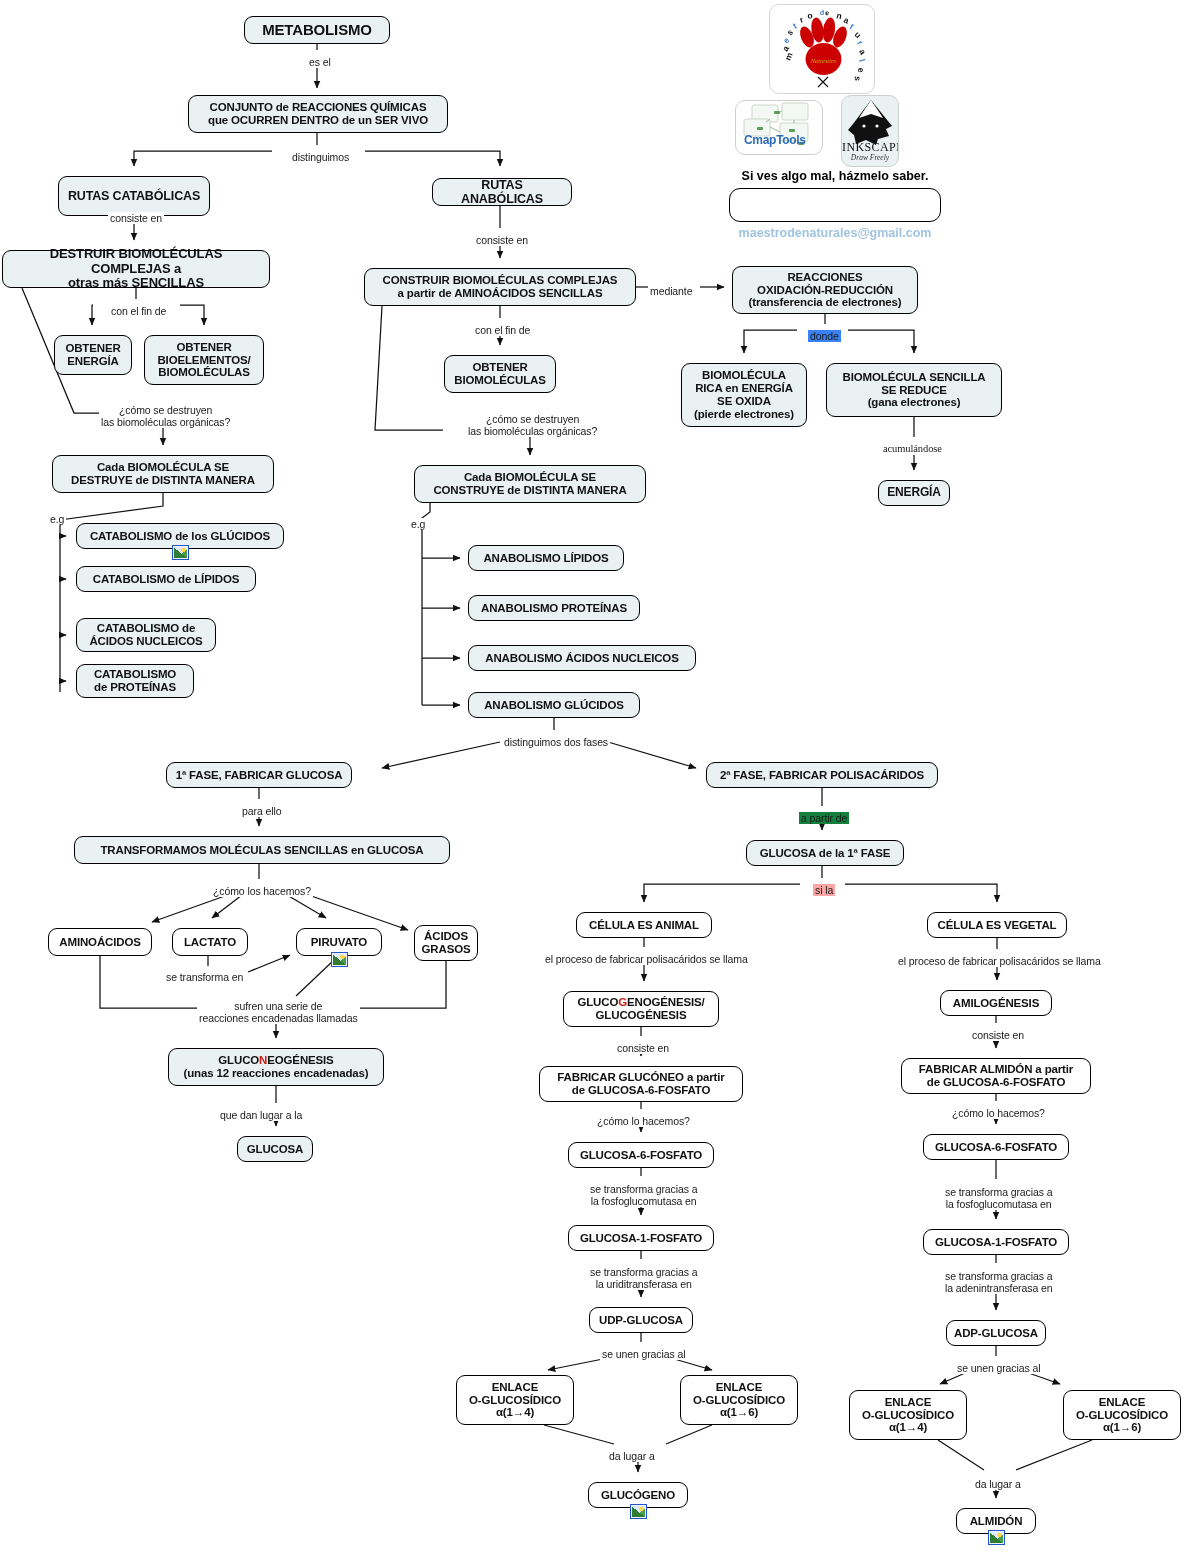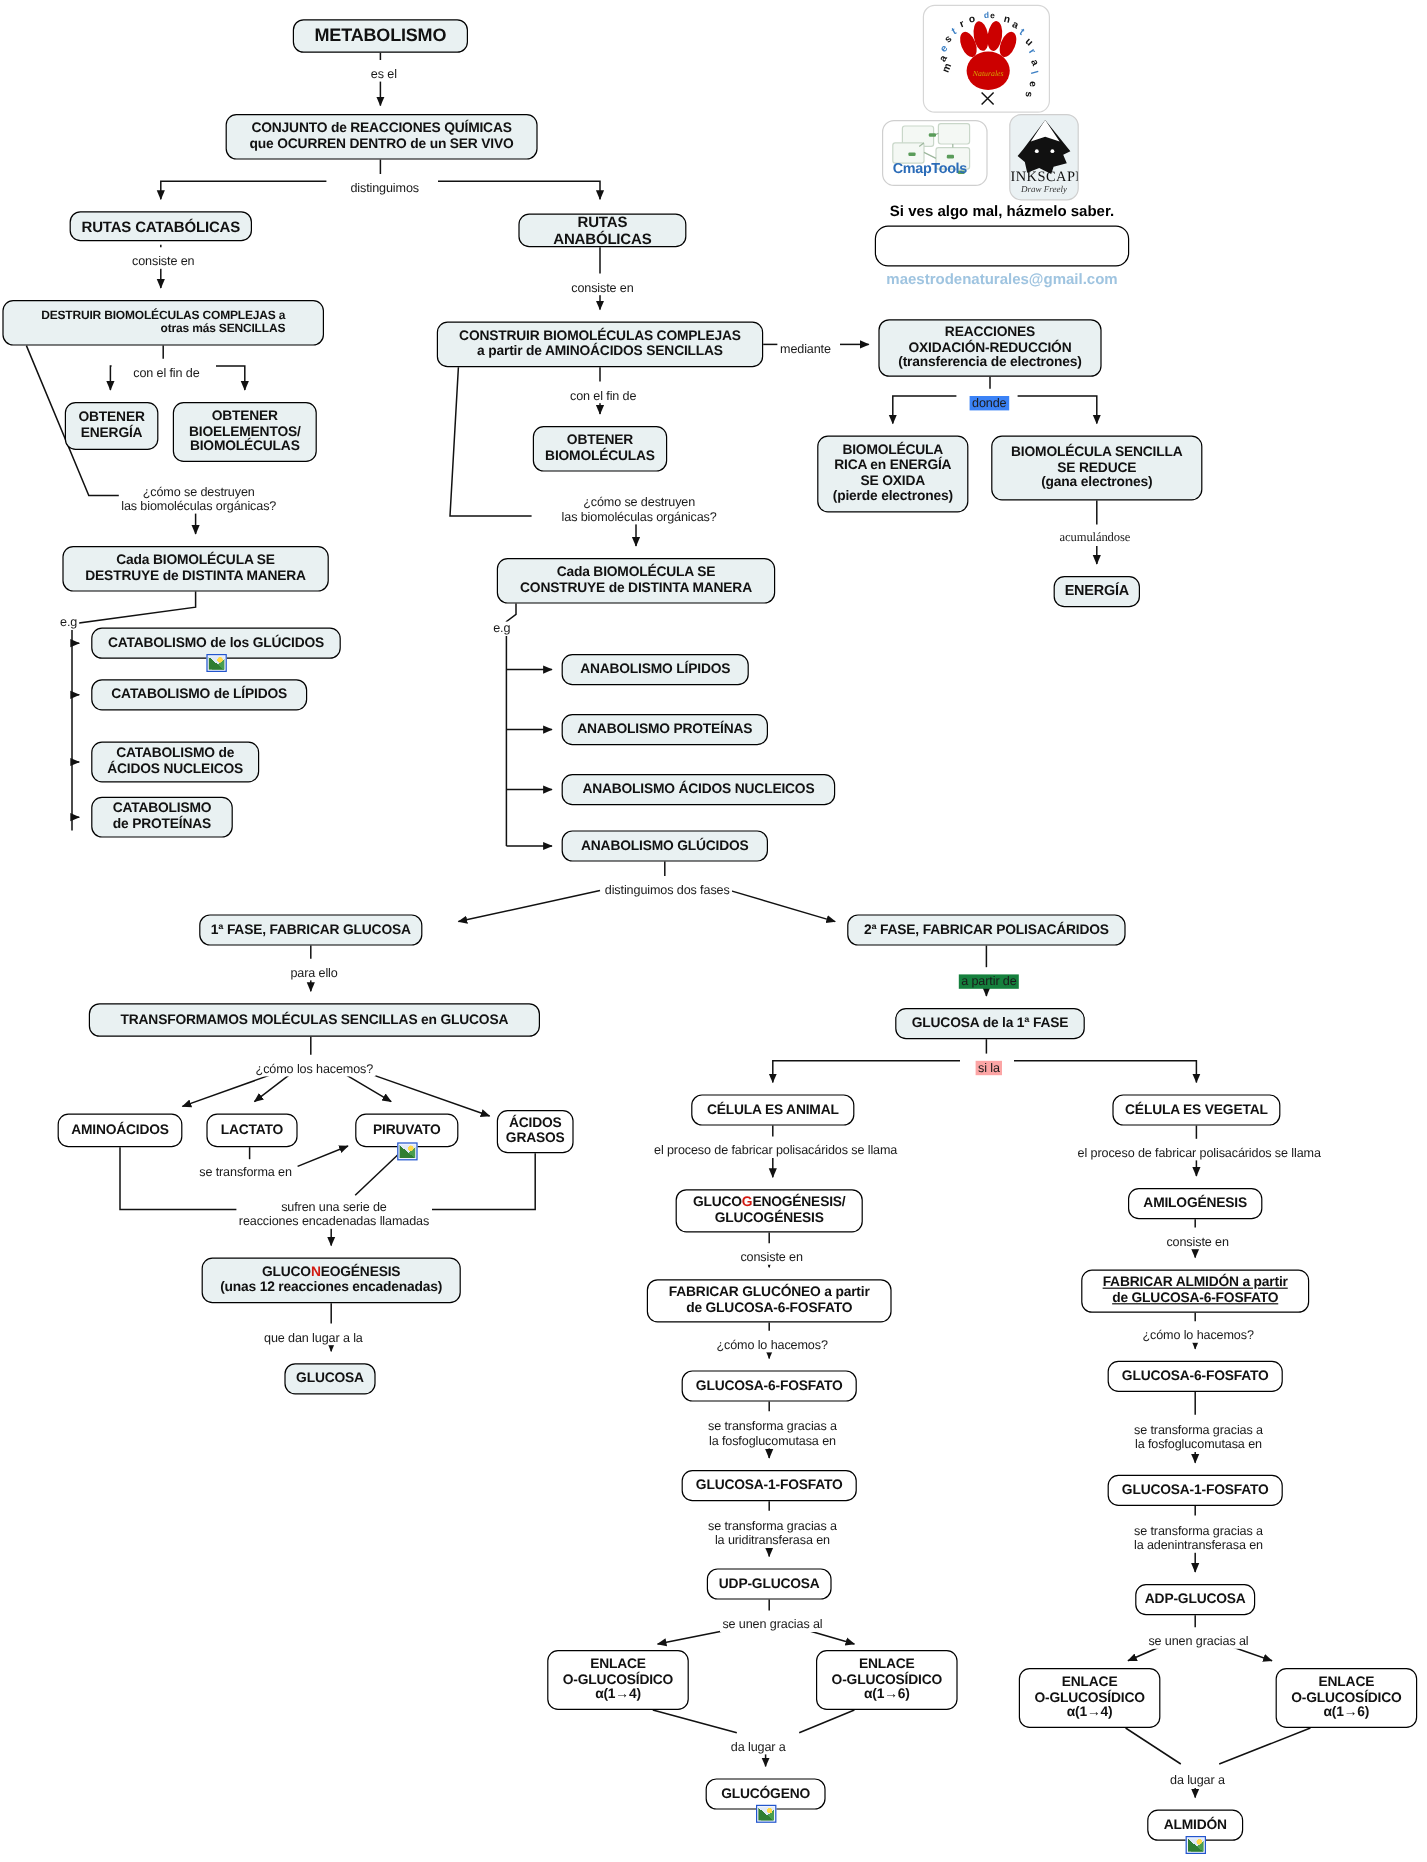--- a/index.html
+++ b/index.html
@@ -287,31 +287,31 @@
         <div>
           <span class="t">METABOLISMO</span>
         </div>
       </div>
       <div class="node" style="left: 188px; top: 95px; width: 260px; height: 38px; font-size: 11.5px;">
         <div>
           <span class="t">CONJUNTO de REACCIONES QUÍMICAS</span>
           <span class="t">que OCURREN DENTRO de un SER VIVO</span>
         </div>
       </div>
-      <div class="node" style="left: 58px; top: 176px; width: 152px; height: 25px; font-size: 12.5px;">
+      <div class="node" style="left: 58px; top: 176px; width: 152px; height: 40px; font-size: 12.5px;">
         <div>
           <span class="t">RUTAS CATABÓLICAS</span>
         </div>
       </div>
       <div class="node" style="left: 432px; top: 178px; width: 140px; height: 28px; font-size: 12.5px;">
         <div>
           <span class="t">RUTAS ANABÓLICAS</span>
         </div>
       </div>
-      <div class="node" style="left: 2px; top: 250px; width: 268px; height: 38px; font-size: 10px; text-align: right;">
+      <div class="node" style="left: 2px; top: 250px; width: 268px; height: 38px; font-size: 13px;">
         <div>
           <span class="t">DESTRUIR BIOMOLÉCULAS COMPLEJAS a</span>
           <span class="t">otras más SENCILLAS</span>
         </div>
       </div>
       <div class="node" style="left: 54px; top: 335px; width: 78px; height: 40px; font-size: 11.5px;">
         <div>
           <span class="t">OBTENER</span>
           <span class="t">ENERGÍA</span>
         </div>
@@ -490,21 +490,21 @@
         <div>
           <span class="t">AMILOGÉNESIS</span>
         </div>
       </div>
       <div class="node white" style="left: 539px; top: 1066px; width: 204px; height: 36px; font-size: 11.5px;">
         <div>
           <span class="t">FABRICAR GLUCÓNEO a partir</span>
           <span class="t">de GLUCOSA-6-FOSFATO</span>
         </div>
       </div>
-      <div class="node white" style="left: 901px; top: 1058px; width: 190px; height: 36px; font-size: 11.5px; text-decoration: underline;">
+      <div class="node white" style="left: 901px; top: 1058px; width: 190px; height: 36px; font-size: 11.5px;">
         <div>
           <span class="t">FABRICAR ALMIDÓN a partir</span>
           <span class="t">de GLUCOSA-6-FOSFATO</span>
         </div>
       </div>
       <div class="node white" style="left: 568px; top: 1142px; width: 146px; height: 26px; font-size: 11.5px;">
         <div>
           <span class="t">GLUCOSA-6-FOSFATO</span>
         </div>
       </div>

